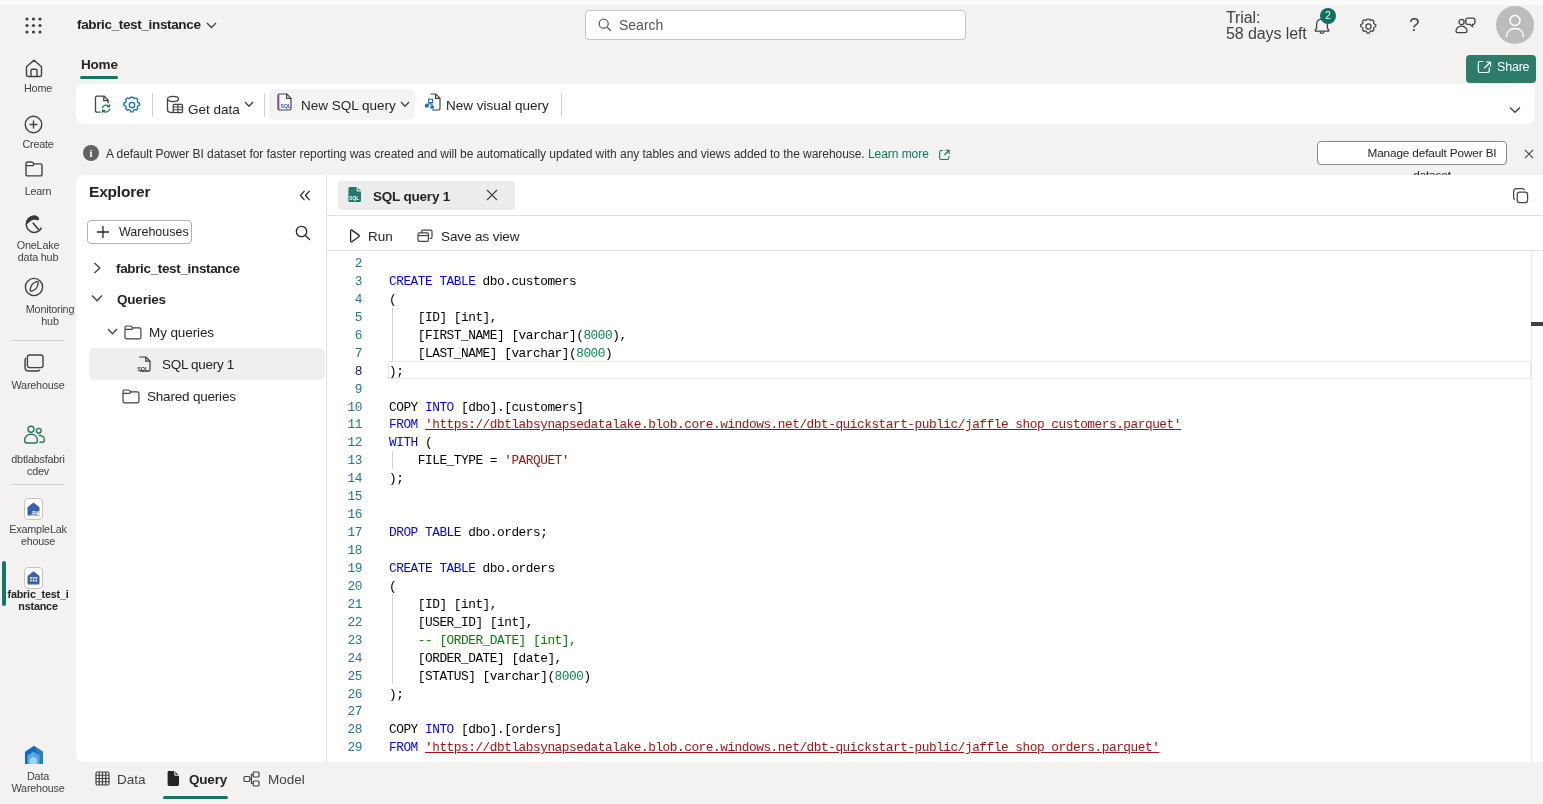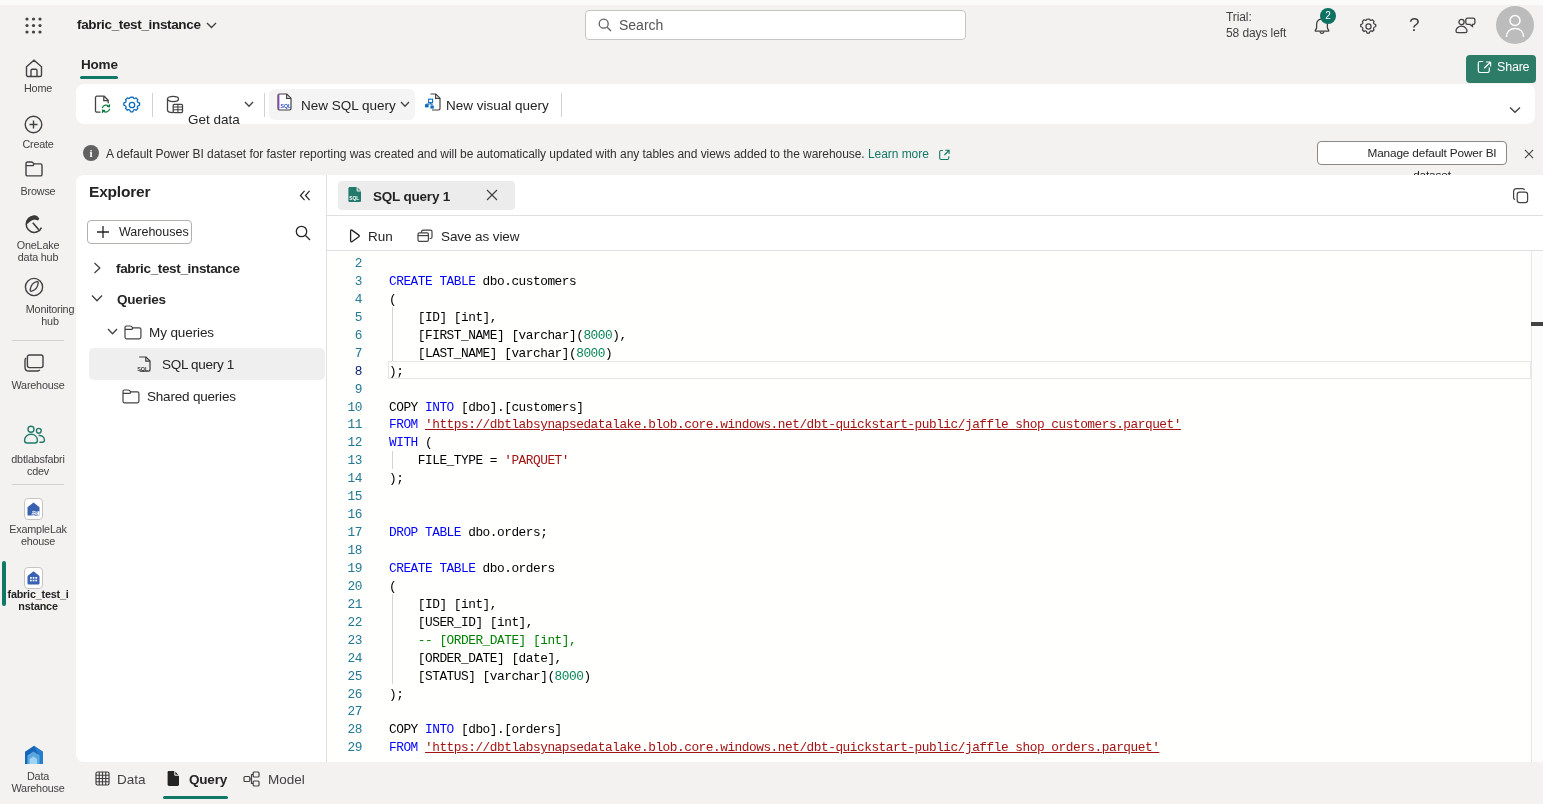--- a/index.html
+++ b/index.html
@@ -34,21 +34,21 @@
     <path d="M1 1 L5.5 5.5 L10 1" stroke="#424242" stroke-width="1.4" fill="none"></path>
   </svg>
 
 <div class="abs" style="left:585px;top:10px;width:381px;height:30px;background:#fff;border:1px solid #c7c5c3;border-radius:4px;"></div>
 <svg class="abs" style="left:598px;top:18px" width="14" height="14" viewBox="0 0 14 14">
     <circle cx="5.7" cy="5.7" r="4.5" stroke="#616161" stroke-width="1.3" fill="none"></circle>
     <path d="M9.2 9.2 L13 13" stroke="#616161" stroke-width="1.3"></path>
   </svg>
 <div class="abs" style="left:619px;top:17px;font-size:14px;color:#555;">Search</div>
 
-<div class="abs" style="left:1226px;top:10px;font-size:12px;letter-spacing:-0.1px;color:#424242;line-height:15.5px;">Trial:<br>58 days left</div>
+<div class="abs" style="left:1226px;top:10px;font-size:16px;letter-spacing:-0.1px;color:#424242;line-height:15.5px;">Trial:<br>58 days left</div>
 
 <svg class="abs" style="left:1313px;top:17px" width="18" height="18" viewBox="0 0 18 18">
   <path d="M9 2 C5.7 2 3.6 4.3 3.6 7.5 L3.6 11 L2.3 13.4 C2.1 13.8 2.3 14.2 2.8 14.2 L15.2 14.2 C15.7 14.2 15.9 13.8 15.7 13.4 L14.4 11 L14.4 7.5 C14.4 4.3 12.3 2 9 2 Z" fill="none" stroke="#424242" stroke-width="1.3"></path>
   <path d="M7 14.6 C7.2 15.6 8 16.3 9 16.3 C10 16.3 10.8 15.6 11 14.6" fill="none" stroke="#424242" stroke-width="1.3"></path>
 </svg>
 <div class="abs" style="left:1320px;top:8px;width:16px;height:16px;border-radius:50%;background:#0e7161;color:#fff;font-size:10px;text-align:center;line-height:16px;">2</div>
 
 <svg class="abs" style="left:1359px;top:17px" width="19" height="19" viewBox="0 0 20 20">
   <path fill="none" stroke="#424242" stroke-width="1.3" d="M10 2.2 l1.2 0.15 a1.6 1.6 0 0 0 1.8 1.1 l1.1 -0.5 1.7 1.7 -0.5 1.1 a1.6 1.6 0 0 0 1.1 1.8 l1.2 0.45 0 2.1 -1.2 0.45 a1.6 1.6 0 0 0 -1.1 1.8 l0.5 1.1 -1.7 1.7 -1.1 -0.5 a1.6 1.6 0 0 0 -1.8 1.1 l-0.45 1.2 -2.1 0 -0.45 -1.2 a1.6 1.6 0 0 0 -1.8 -1.1 l-1.1 0.5 -1.7 -1.7 0.5 -1.1 a1.6 1.6 0 0 0 -1.1 -1.8 l-1.2 -0.45 0 -2.1 1.2 -0.45 a1.6 1.6 0 0 0 1.1 -1.8 l-0.5 -1.1 1.7 -1.7 1.1 0.5 a1.6 1.6 0 0 0 1.8 -1.1 z"></path>
   <circle cx="10" cy="10" r="2.7" fill="none" stroke="#424242" stroke-width="1.3"></circle>
@@ -97,21 +97,21 @@
 </svg>
 
 <div class="abs" style="left:152px;top:93px;width:1px;height:24px;background:#d1d1d1;"></div>
 
 <svg class="abs" style="left:165px;top:95px" width="19" height="20" viewBox="0 0 19 20">
   <ellipse cx="8" cy="4" rx="5.5" ry="2.6" fill="none" stroke="#424242" stroke-width="1.3"></ellipse>
   <path d="M2.5 4 L2.5 15 C2.5 16.4 4.9 17.6 8 17.6" fill="none" stroke="#424242" stroke-width="1.3"></path>
   <rect x="8.2" y="9.4" width="9.3" height="8.2" rx="1" fill="#fff" stroke="#424242" stroke-width="1.3"></rect>
   <path d="M8.2 12 L17.5 12 M8.2 14.8 L17.5 14.8 M12.9 9.4 L12.9 17.6" stroke="#424242" stroke-width="1.1"></path>
 </svg>
-<div class="abs" style="left:188px;top:112px;font-size:13.5px;color:#242424;">Get data</div>
+<div class="abs" style="left:188px;top:102px;font-size:13.5px;color:#242424;">Get data</div>
 <svg class="abs" style="left:244px;top:101px" width="10" height="7" viewBox="0 0 10 7">
     <path d="M1 1 L5 5.3 L9 1" stroke="#424242" stroke-width="1.3" fill="none"></path>
   </svg>
 
 <div class="abs" style="left:264px;top:93px;width:1px;height:24px;background:#d1d1d1;"></div>
 
 <div class="abs" style="left:269px;top:89px;width:146px;height:31px;background:#f4f4f4;border-radius:6px;"></div>
 <svg class="abs" style="left:277px;top:93px" width="16" height="18" viewBox="0 0 16 18">
   <path d="M2.2 1 L9.8 1 L14 5.2 L14 15.6 C14 16.5 13.4 17 12.6 17 L2.2 17 C1.5 17 1 16.5 1 15.6 L1 2.4 C1 1.5 1.5 1 2.2 1 Z" fill="#fff" stroke="#424242" stroke-width="1.2"></path>
   <path d="M9.6 1 L9.6 5.4 L14 5.4" fill="none" stroke="#424242" stroke-width="1.2"></path>
@@ -330,21 +330,21 @@
 <svg class="abs" style="left:24px;top:115px" width="19" height="19" viewBox="0 0 19 19">
   <circle cx="9.5" cy="9.5" r="8.3" fill="none" stroke="#424242" stroke-width="1.4"></circle>
   <path d="M9.5 5.5 L9.5 13.5 M5.5 9.5 L13.5 9.5" stroke="#424242" stroke-width="1.4"></path>
 </svg>
 <div class="lbl" style="top:138px;">Create</div>
 
 <svg class="abs" style="left:25px;top:161px" width="18" height="16" viewBox="0 0 18 16">
   <path d="M2.5 1 L6.3 1 C6.9 1 7.3 1.2 7.7 1.6 L9 2.9 L15.5 2.9 C16.4 2.9 17 3.5 17 4.4 L17 13.4 C17 14.3 16.4 14.9 15.5 14.9 L2.5 14.9 C1.6 14.9 1 14.3 1 13.4 L1 2.5 C1 1.6 1.6 1 2.5 1 Z" fill="none" stroke="#424242" stroke-width="1.4"></path>
   <path d="M9 2.9 L8.1 4.6 L1 4.6" fill="none" stroke="#424242" stroke-width="1.4"></path>
 </svg>
-<div class="lbl" style="top:185px;">Browse</div>
+<div class="lbl" style="top:185px;">Learn</div>
 
 <svg class="abs" style="left:24px;top:214px" width="20" height="20" viewBox="0 0 20 20">
   <path d="M13.3 3 A8 8 0 1 0 17.5 13.6" fill="none" stroke="#3b3a39" stroke-width="1.5"></path>
   <path d="M11.5 1.6 C8.5 1.2 5.1 2.6 3.4 5.2 C2.2 7 1.8 8.8 2 11 L5.3 8.2 C6.4 7.3 7.2 6.6 8.3 6.2 C10.3 5.4 12.4 5.6 14.2 6.4 L15.3 4.6 C14.3 3.2 13.1 2.2 11.5 1.6 Z" fill="#3b3a39"></path>
   <path d="M8.8 8.8 L14.8 15.8" stroke="#3b3a39" stroke-width="1.6"></path>
 </svg>
 <div class="lbl" style="top:239px;">OneLake<br>data hub</div>
 
 <svg class="abs" style="left:24px;top:277px" width="20" height="20" viewBox="0 0 20 20">
   <circle cx="10" cy="10" r="8.6" fill="none" stroke="#424242" stroke-width="1.4"></circle>

